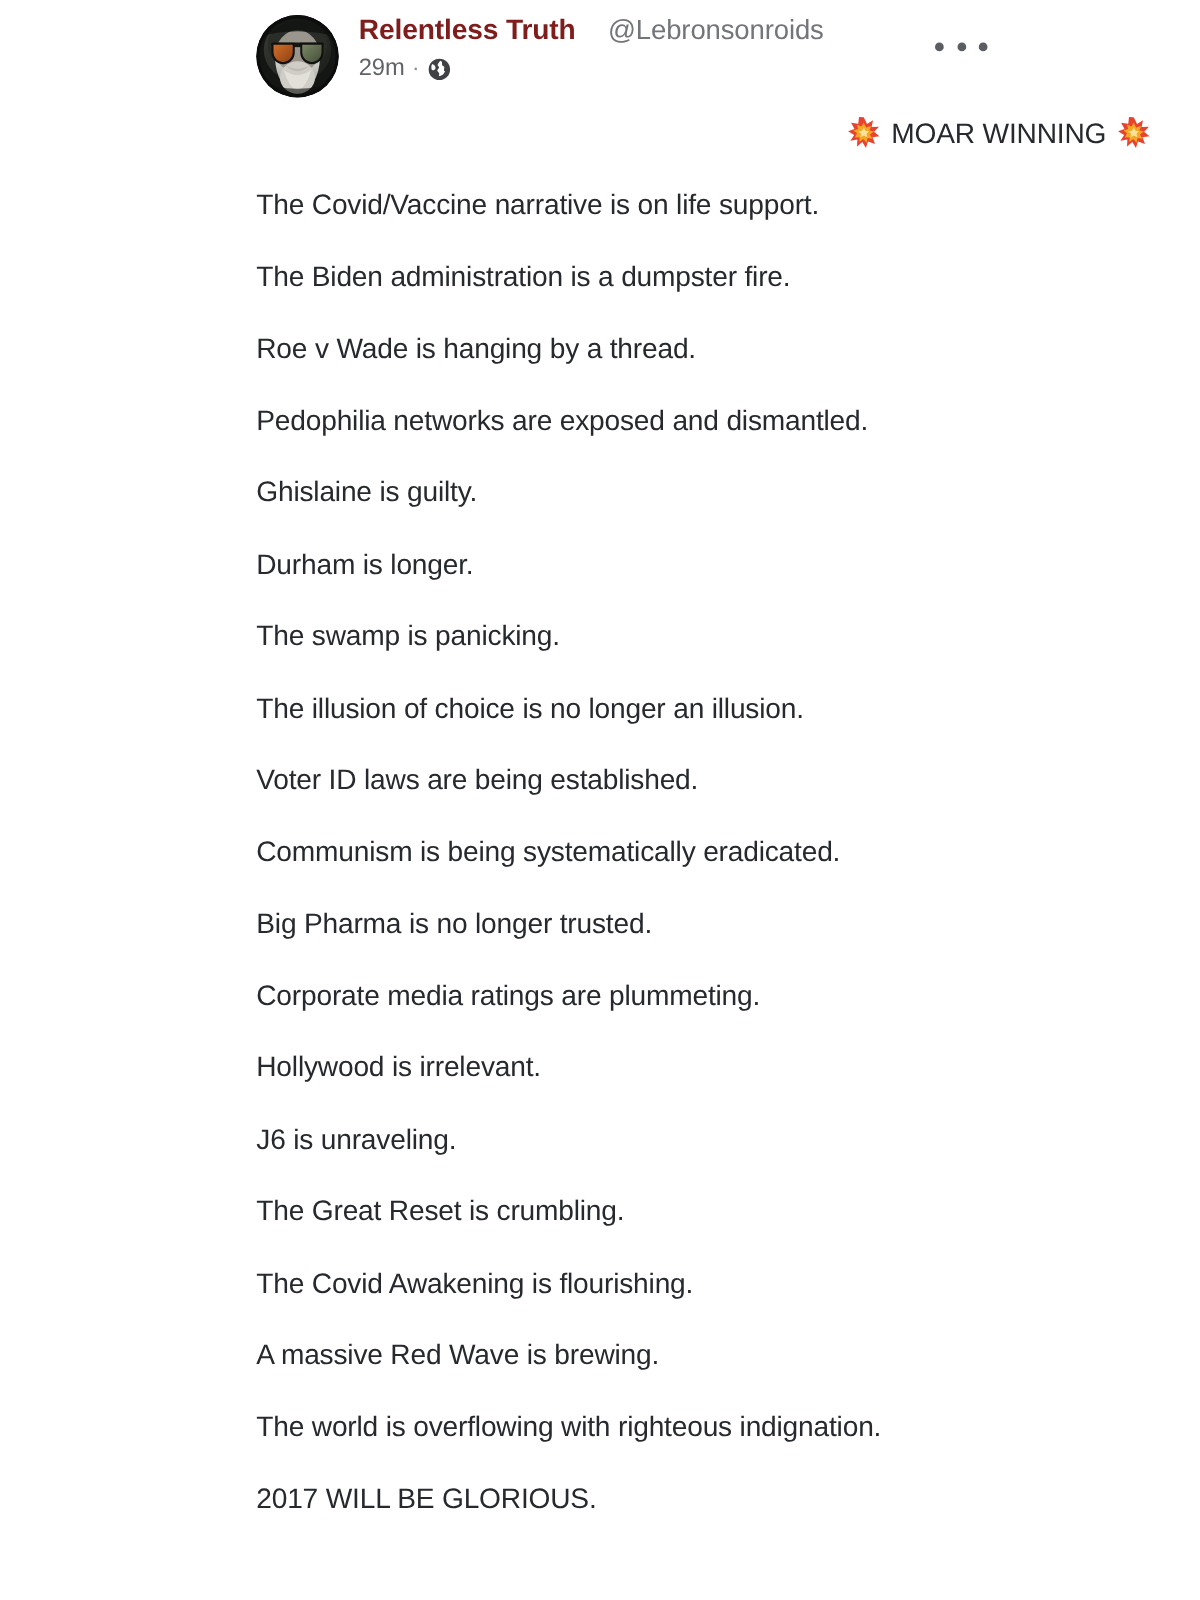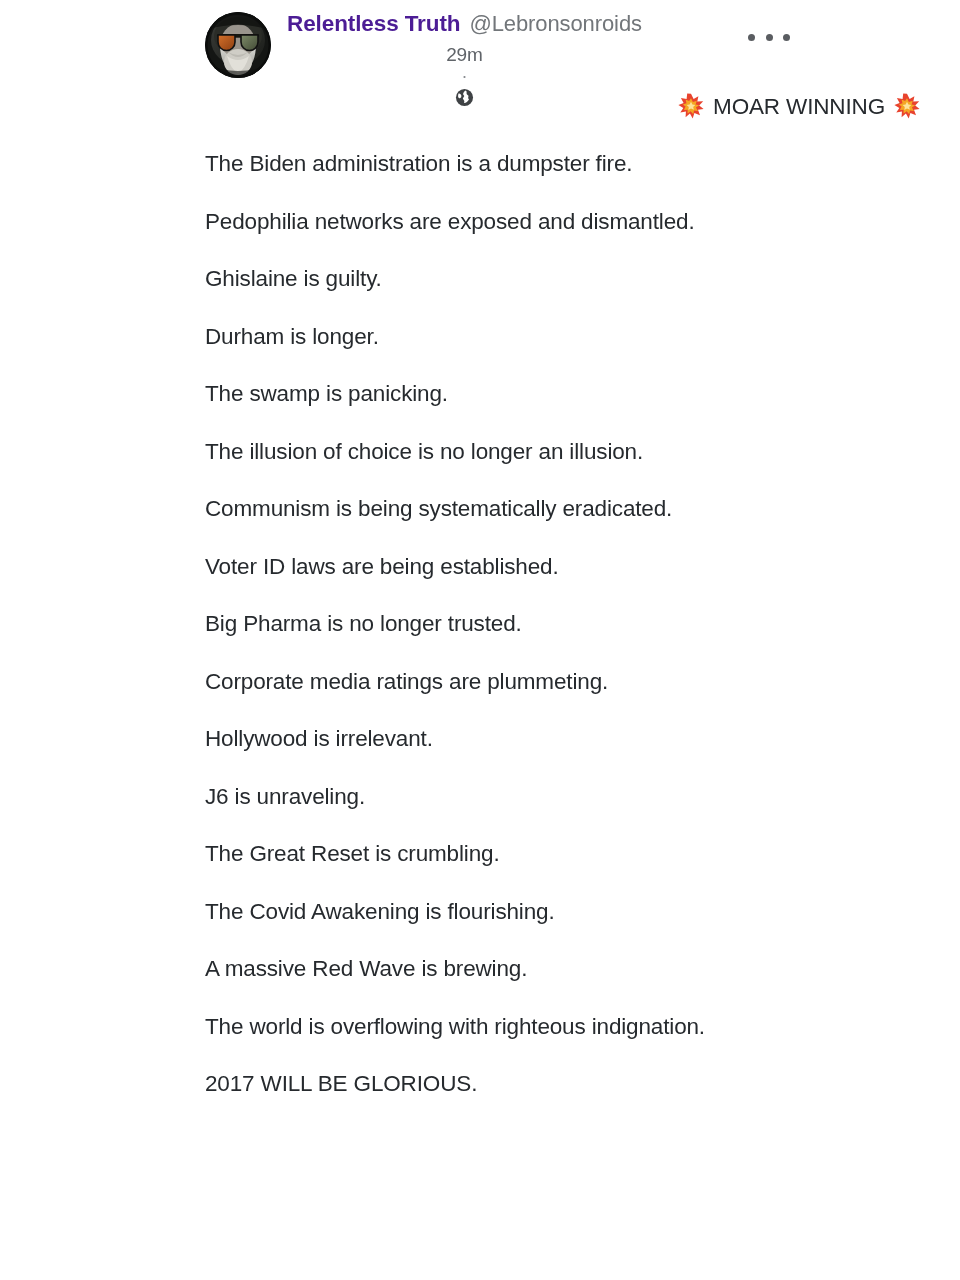--- a/index.html
+++ b/index.html
@@ -56,37 +56,36 @@
 
   .name-row {
     display: flex;
     align-items: baseline;
     line-height: 1.1;
     white-space: nowrap;
   }
   .display-name {
     font-size: 22.5px;
     font-weight: bold;
-    color: #4c1d95;
+    color: #7f1d1d;
     letter-spacing: -0.1px;
   }
   .handle {
     font-size: 22px;
     font-weight: normal;
     color: #72767a;
-    margin-left: 9px;
+    margin-left: 26px;
     letter-spacing: -0.1px;
   }
 
   .meta-row {
     display: flex;
     align-items: center;
     margin-top: 7px;
     white-space: nowrap;
-    flex-direction: column;
   }
   .timestamp {
     font-size: 19px;
     color: #606469;
     letter-spacing: -0.1px;
   }
   .meta-sep {
     font-size: 18px;
     color: #8a8d91;
     margin: 0 6px;
@@ -255,28 +254,30 @@
       <span class="headline-text">MOAR WINNING</span>
       <span class="boom">
         <svg viewBox="0 0 26 26" xmlns="http://www.w3.org/2000/svg" aria-hidden="true">
           <path d="M13 0.8 L15.6 6.1 L20.4 3.2 L19.3 8.6 L25.2 8.3 L21.2 12.4 L25.6 15.9 L20 16.8 L22 22.2 L16.4 20.1 L14.7 25.4 L11.9 20.6 L7.6 24.2 L7.9 18.5 L2.3 19.6 L5.3 14.9 L0.4 12.0 L5.6 10.1 L2.9 5.1 L8.6 6.0 L9.2 0.6 L13 0.8 Z" fill="#e8432e"></path>
           <path d="M13 5.2 L14.9 9.0 L18.8 7.8 L17.6 11.4 L21.2 12.2 L17.9 14.6 L20.0 18.0 L16.0 17.4 L15.3 21.2 L12.6 18.2 L9.6 20.6 L9.6 16.7 L5.9 16.9 L7.6 13.5 L4.8 11.4 L8.5 10.2 L7.6 6.6 L11.1 8.1 L13 5.2 Z" fill="#f5a623"></path>
           <path d="M13 8.8 L14.4 11.6 L17.3 11.9 L15.2 13.9 L15.9 16.8 L13 15.4 L10.3 17.0 L10.8 14.0 L8.6 12.0 L11.6 11.5 L13 8.8 Z" fill="#fde39a"></path>
         </svg>
       </span>
     </div>
 
+    <p class="line">The Covid/Vaccine narrative is on life support.</p>
     <p class="line">The Biden administration is a dumpster fire.</p>
+    <p class="line">Roe v Wade is hanging by a thread.</p>
     <p class="line">Pedophilia networks are exposed and dismantled.</p>
     <p class="line">Ghislaine is guilty.</p>
     <p class="line">Durham is longer.</p>
     <p class="line">The swamp is panicking.</p>
     <p class="line">The illusion of choice is no longer an illusion.</p>
+    <p class="line">Voter ID laws are being established.</p>
     <p class="line">Communism is being systematically eradicated.</p>
-    <p class="line">Voter ID laws are being established.</p>
     <p class="line">Big Pharma is no longer trusted.</p>
     <p class="line">Corporate media ratings are plummeting.</p>
     <p class="line">Hollywood is irrelevant.</p>
     <p class="line">J6 is unraveling.</p>
     <p class="line">The Great Reset is crumbling.</p>
     <p class="line">The Covid Awakening is flourishing.</p>
     <p class="line">A massive Red Wave is brewing.</p>
     <p class="line">The world is overflowing with righteous indignation.</p>
     <p class="line">2017 WILL BE GLORIOUS.</p>
   </div>

